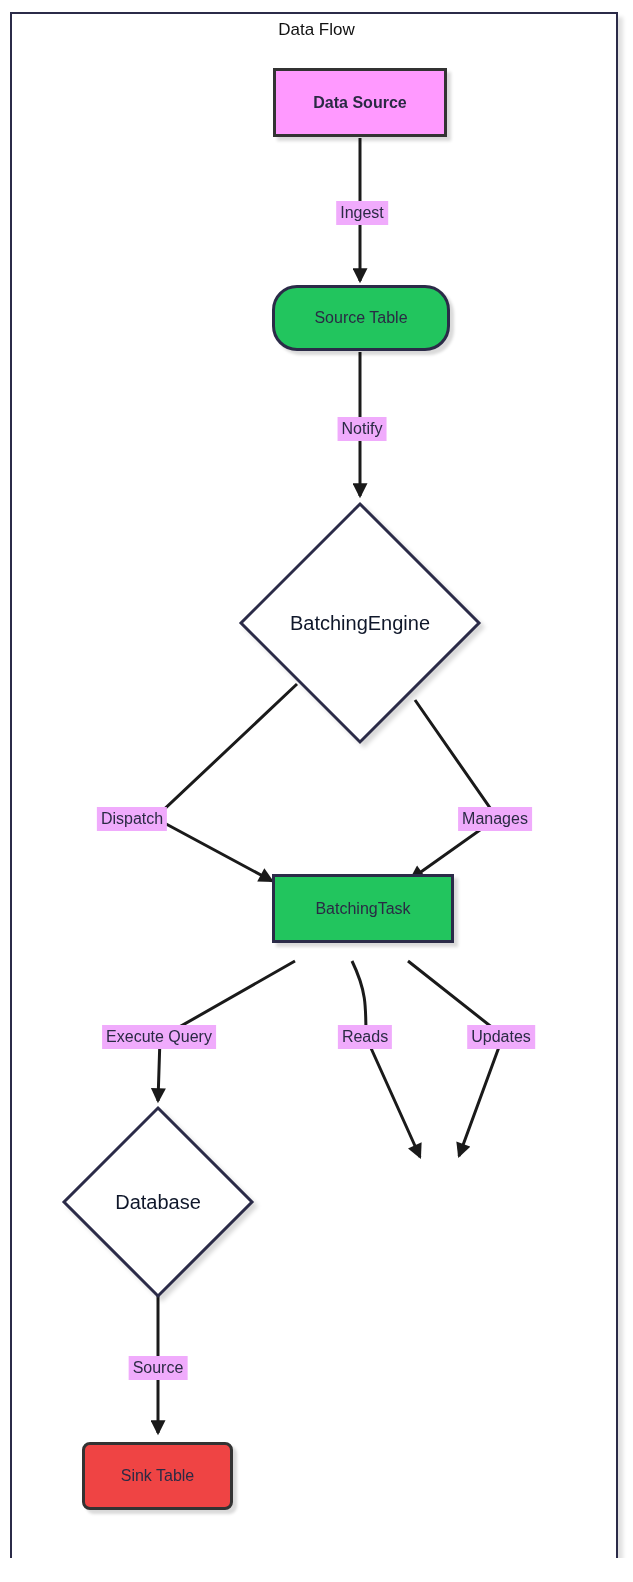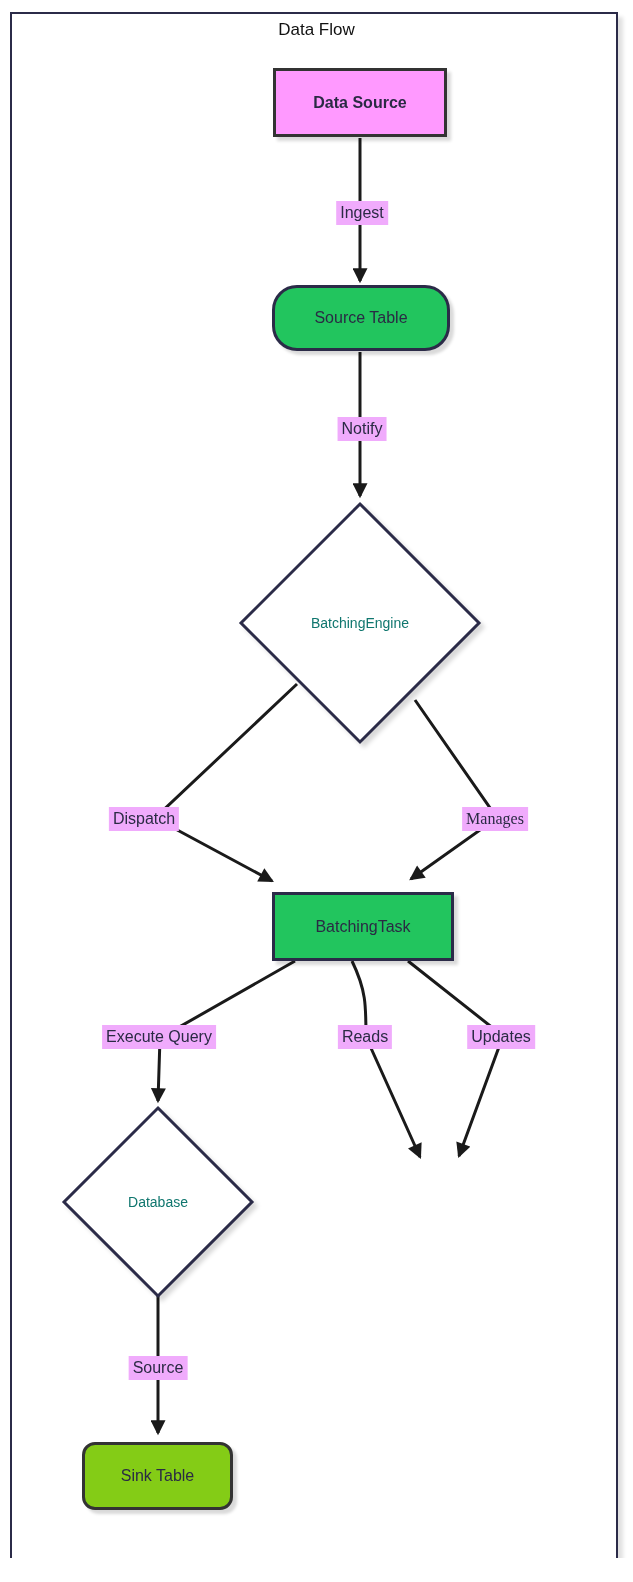--- a/index.html
+++ b/index.html
@@ -57,30 +57,30 @@
     align-items: center;
     justify-content: center;
     font-size: 16px;
     color: #2a2a44;
     background: #22c55e;
     border: 3px solid #2b2b48;
     z-index: 2;
     box-shadow: 4px 4px 3px rgba(0,0,0,0.15);
   }
   .node.pink   { background: #ff99ff; border-color: #333333; font-weight: bold; }
-  .node.lav    { background: #84cc16; border-color: #333333; border-radius: 13px; }
+  .node.lav    { background: #ef4444; border-color: #333333; border-radius: 8px; }
   .node.stadium { border-radius: 25px; }
   .diamond-wrap {
     position: absolute;
     z-index: 2;
     display: flex;
     align-items: center;
     justify-content: center;
-    font-size: 14px;
-    color: #0f766e;
+    font-size: 20px;
+    color: #0f172a;
     filter: drop-shadow(4px 4px 2px rgba(0,0,0,0.15));
   }
   .diamond-wrap svg { position: absolute; left: 0; top: 0; }
   .diamond-wrap span { position: relative; z-index: 1; }
   .diamond-shape { fill: #ffffff; stroke: #2b2b48; stroke-width: 3; }
   
   .edge-label {
     position: absolute;
     transform: translate(-50%, -50%);
     background: #f0abfc;
@@ -124,38 +124,38 @@
     <span>Source Table</span>
   </div>
 
   <div class="diamond-wrap" style="left:238px; top:501px; width:244px; height:244px;">
     <svg width="244" height="244" viewBox="0 0 244 244">
       <polygon class="diamond-shape" points="122,3 241,122 122,241 3,122"></polygon>
     </svg>
     <span>BatchingEngine</span>
   </div>
 
-  <div class="node" style="left:272px; top:892px; width:182px; height:69px;">
+  <div class="node" style="left:272px; top:874px; width:182px; height:69px;">
     <span>BatchingTask</span>
   </div>
 
   <div class="diamond-wrap" style="left:61px; top:1105px; width:194px; height:194px;">
     <svg width="194" height="194" viewBox="0 0 194 194">
       <polygon class="diamond-shape" points="97,3 191,97 97,191 3,97"></polygon>
     </svg>
     <span>Database</span>
   </div>
 
 
   <div class="node lav" style="left:82px; top:1442px; width:151px; height:68px;">
     <span>Sink Table</span>
   </div>
 
   <div class="edge-label" style="left:362px; top:213px;">Ingest</div>
   <div class="edge-label" style="left:362px; top:429px;">Notify</div>
-  <div class="edge-label" style="left:144px; top:819px;">Dispatch</div>
-  <div class="edge-label" style="left:495px; top:819px;font-family:Liberation Serif, serif;">Manages</div>
+  <div class="edge-label" style="left:132px; top:819px;">Dispatch</div>
+  <div class="edge-label" style="left:495px; top:819px;">Manages</div>
   <div class="edge-label" style="left:159px; top:1037px;">Execute Query</div>
   <div class="edge-label" style="left:365px; top:1037px;">Reads</div>
   <div class="edge-label" style="left:501px; top:1037px;">Updates</div>
   <div class="edge-label" style="left:158px; top:1368px;">Source</div>
 
 </div>
 
 </body></html>

